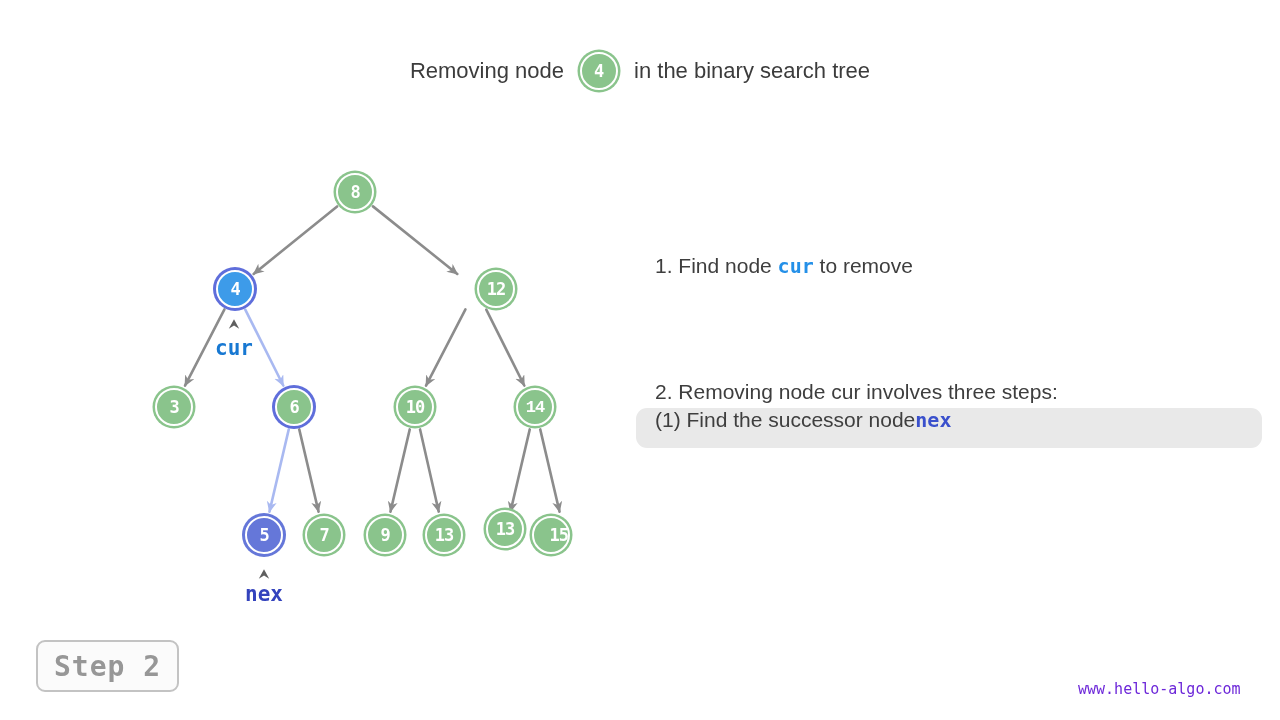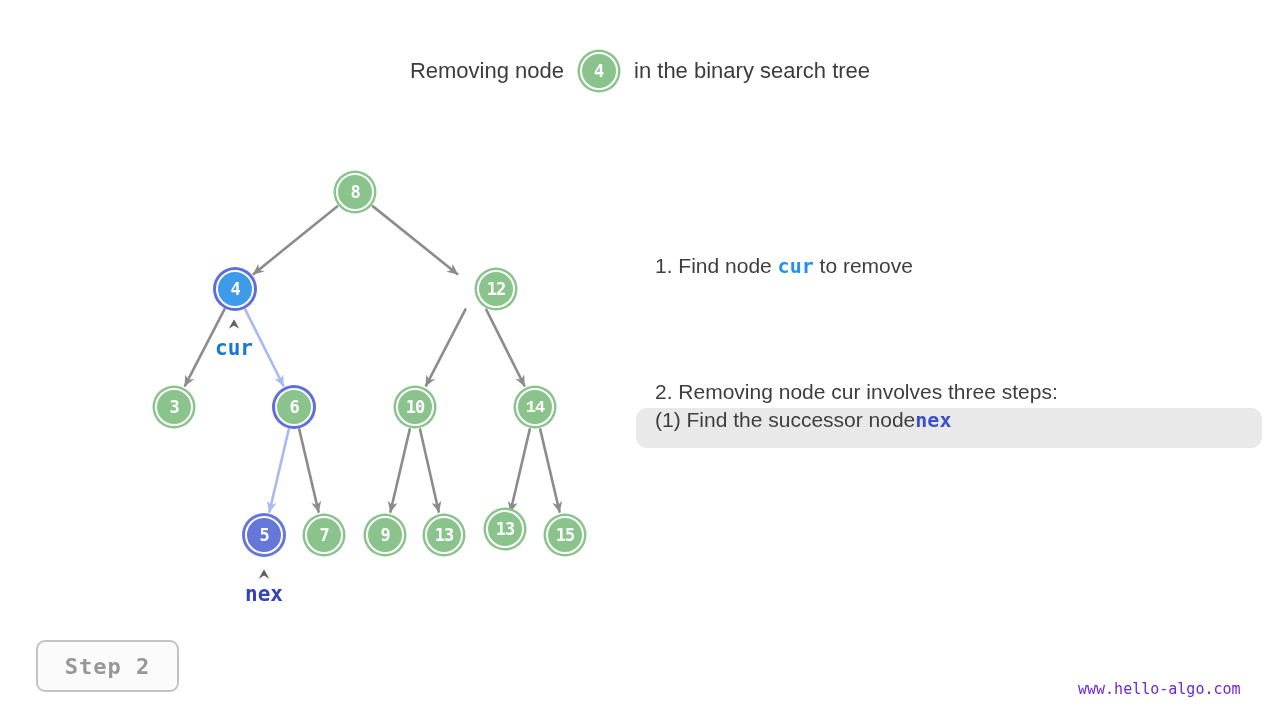--- a/index.html
+++ b/index.html
@@ -57,21 +57,21 @@
     background:var(--hl); border-radius:11px;
     display:flex; align-items:flex-start; padding-left:19px; box-sizing:border-box;
     font-size:21px; color:#3e3e3e; white-space:nowrap;
   }
 
   
   .step-badge {
     position:absolute; left:36px; top:640px; width:143px; height:52px;
     background:#fbfbfb; border:2px solid #c3c3c3; border-radius:9px;
     display:flex; align-items:center; justify-content:center;
-    font-family:"DejaVu Sans Mono", monospace; font-weight:bold; font-size:22px;
+    font-family:"DejaVu Sans Mono", monospace; font-weight:bold; font-size:28px;
     color:#979797; box-sizing:border-box; letter-spacing:1px;
   }
   .watermark {
     position:absolute; left:1078px; top:680px;
     font-family:"DejaVu Sans Mono", monospace; font-size:15px; color:#6d28d9;
     white-space:nowrap;
   }
 </style>
 </head>
 <body>
@@ -140,21 +140,21 @@
       </div>
       <div class="node green" style="left: 385px; top: 535px;">
         <span>9</span>
       </div>
       <div class="node green" style="left: 444px; top: 535px;">
         <span>13</span>
       </div>
       <div class="node green" style="left: 505px; top: 509px; margin-top: 20px;">
         <span>13</span>
       </div>
-      <div class="node green" style="left: 565px; top: 535px;">
+      <div class="node green" style="left: 551px; top: 535px; justify-content: flex-end;">
         <span>15</span>
       </div>
     </div>
   <div id="pointer-layer">
       <div class="ptr-label" style="left: 234px; top: 348px; color: rgb(23, 120, 210);">cur</div>
       <div class="ptr-label" style="left: 264px; top: 594px; color: rgb(52, 67, 189);">nex</div>
     </div>
 
   <div class="line" style="top:266px">
     <span>1. Find node </span><span class="code cur">cur</span><span> to remove</span>

